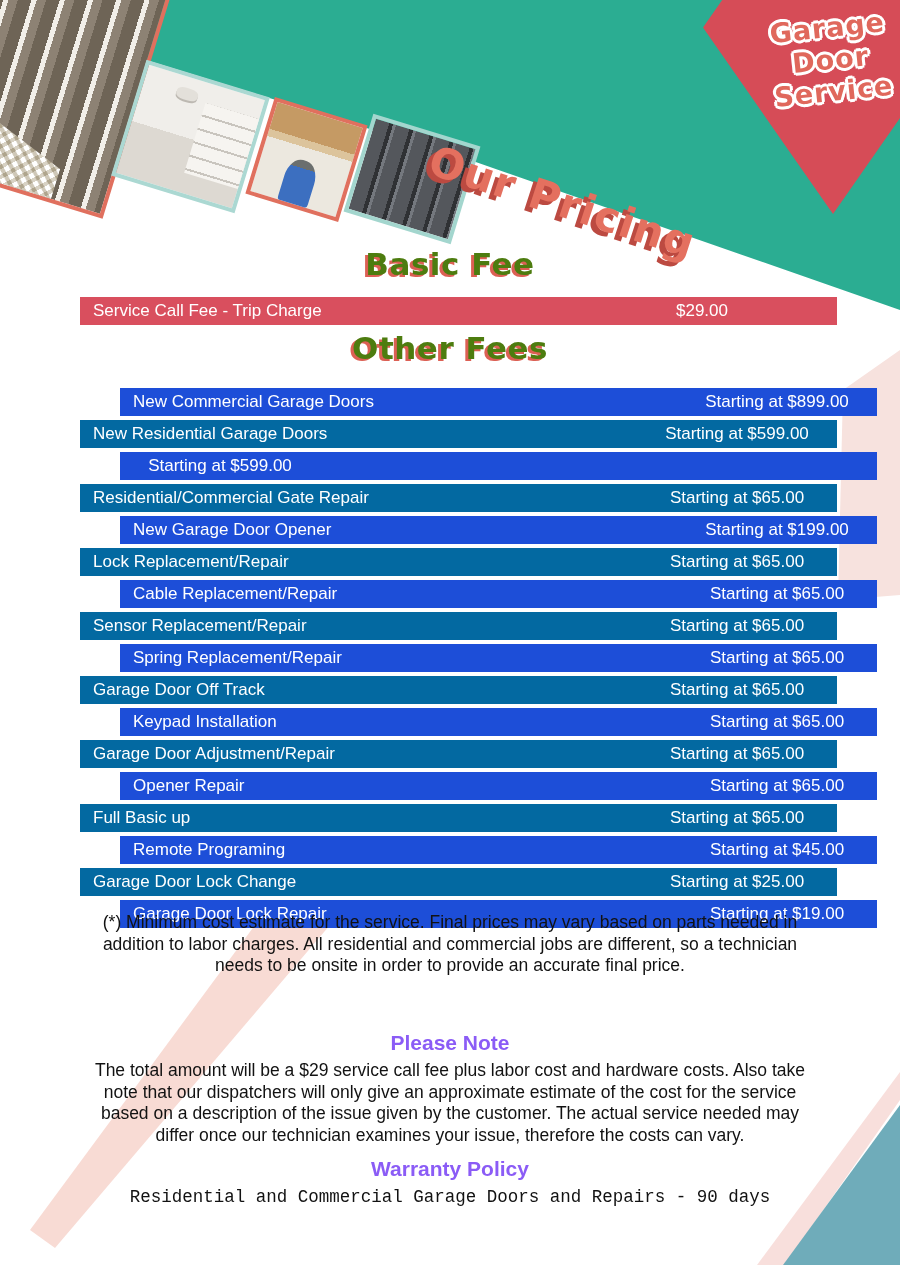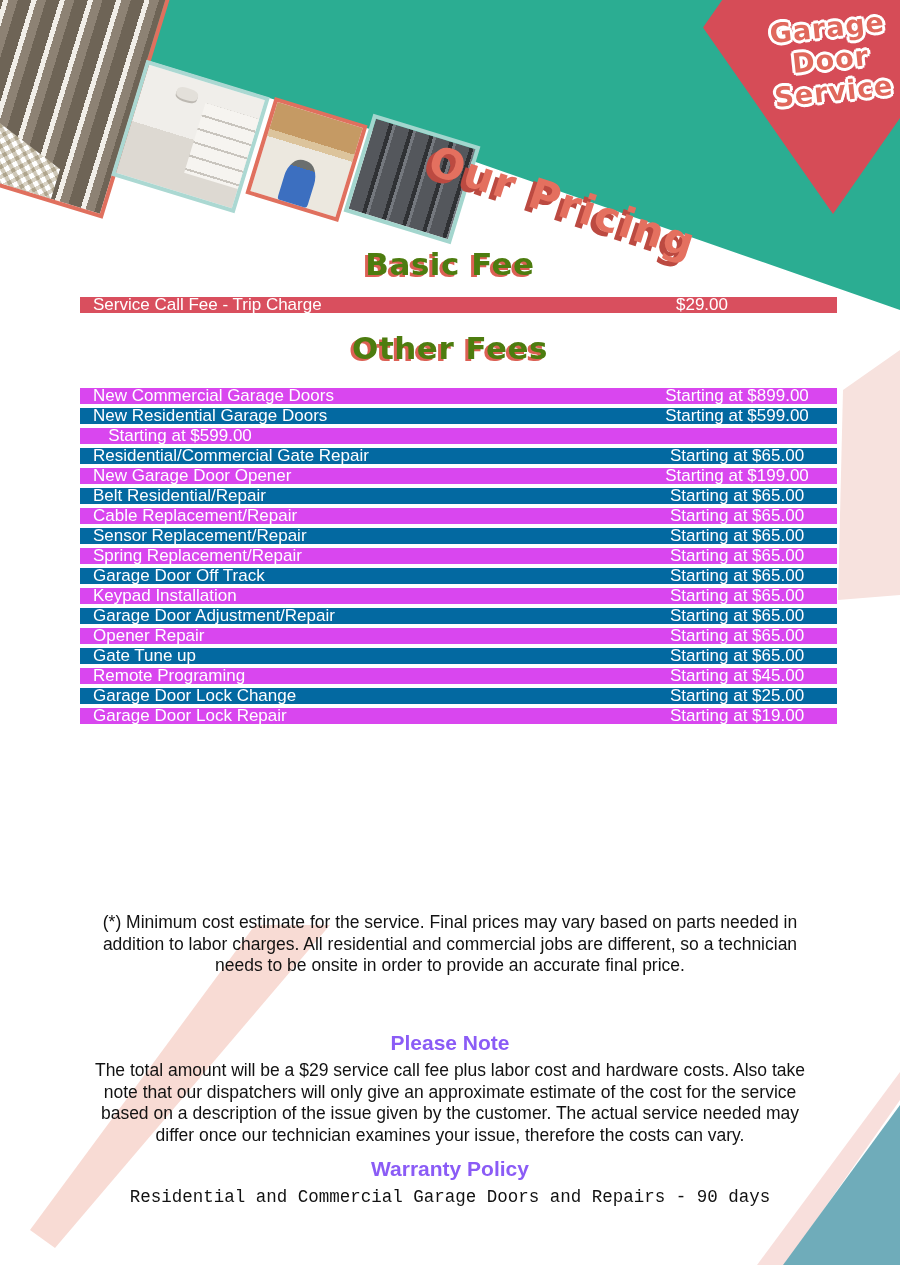--- a/index.html
+++ b/index.html
@@ -112,31 +112,31 @@
   .section-heading{
     position:absolute;left:0;width:900px;text-align:center;z-index:3;
     font-family:"DejaVu Sans",sans-serif;font-weight:bold;font-size:31px;
     color:#4d7c0f;text-shadow:-3px 2px 0 #DC6054;letter-spacing:0.5px;
   }
   .basic-heading{top:246px;}
   .other-heading{top:330px;}
 
   
   .fee-row{
-    position:absolute;left:80px;width:757px;height:16px;z-index:3;
+    position:absolute;left:80px;width:757px;height:28px;z-index:3;
     display:flex;align-items:center;color:#fff;font-size:17px;
   }
   .fee-row .label{padding-left:13px;flex:1;white-space:nowrap;}
   .fee-row .price{width:200px;text-align:center;white-space:nowrap;}
   .basic-bar{top:297px;background:#D94F5E;}
   .basic-bar .price{width:270px;}
 
   #rows{position:absolute;left:80px;top:388px;width:757px;z-index:3;}
   #rows .fee-row{position:relative;left:0;top:0;margin-bottom:4px;}
-  .row-teal{background:#d946ef;}
+  .row-teal{background:#1d4ed8;margin-left:40px;}
   .row-red{background:#0369a1;}
 
   
   .note-text{
     position:absolute;left:55px;width:790px;text-align:center;z-index:3;
     color:#121212;font-size:17.5px;line-height:21.5px;white-space:pre-line;
   }
   .disclaimer{top:912px;}
   .please-note-body{top:1060px;}
   .red-heading{
@@ -193,21 +193,21 @@
       </div>
       <div class="fee-row row-red">
         <span class="label">Residential/Commercial Gate Repair</span>
         <span class="price">Starting at $65.00</span>
       </div>
       <div class="fee-row row-teal">
         <span class="label">New Garage Door Opener</span>
         <span class="price">Starting at $199.00</span>
       </div>
       <div class="fee-row row-red">
-        <span class="label">Belt Residential/Repair</span>
+        <span class="label">Lock Replacement/Repair</span>
         <span class="price">Starting at $65.00</span>
       </div>
       <div class="fee-row row-teal">
         <span class="label">Cable Replacement/Repair</span>
         <span class="price">Starting at $65.00</span>
       </div>
       <div class="fee-row row-red">
         <span class="label">Sensor Replacement/Repair</span>
         <span class="price">Starting at $65.00</span>
       </div>
@@ -225,21 +225,21 @@
       </div>
       <div class="fee-row row-red">
         <span class="label">Garage Door Adjustment/Repair</span>
         <span class="price">Starting at $65.00</span>
       </div>
       <div class="fee-row row-teal">
         <span class="label">Opener Repair</span>
         <span class="price">Starting at $65.00</span>
       </div>
       <div class="fee-row row-red">
-        <span class="label">Gate Tune up</span>
+        <span class="label">Full Basic up</span>
         <span class="price">Starting at $65.00</span>
       </div>
       <div class="fee-row row-teal">
         <span class="label">Remote Programing</span>
         <span class="price">Starting at $45.00</span>
       </div>
       <div class="fee-row row-red">
         <span class="label">Garage Door Lock Change</span>
         <span class="price">Starting at $25.00</span>
       </div>

